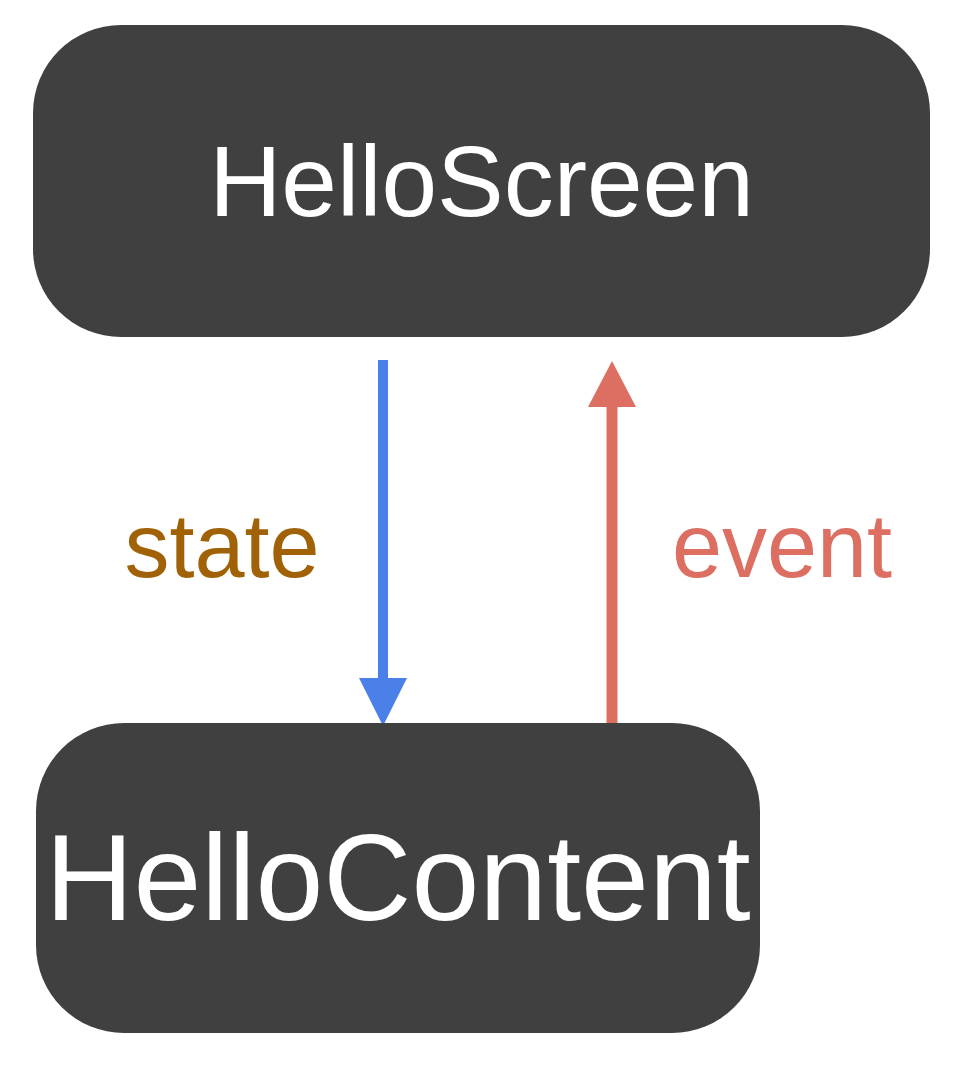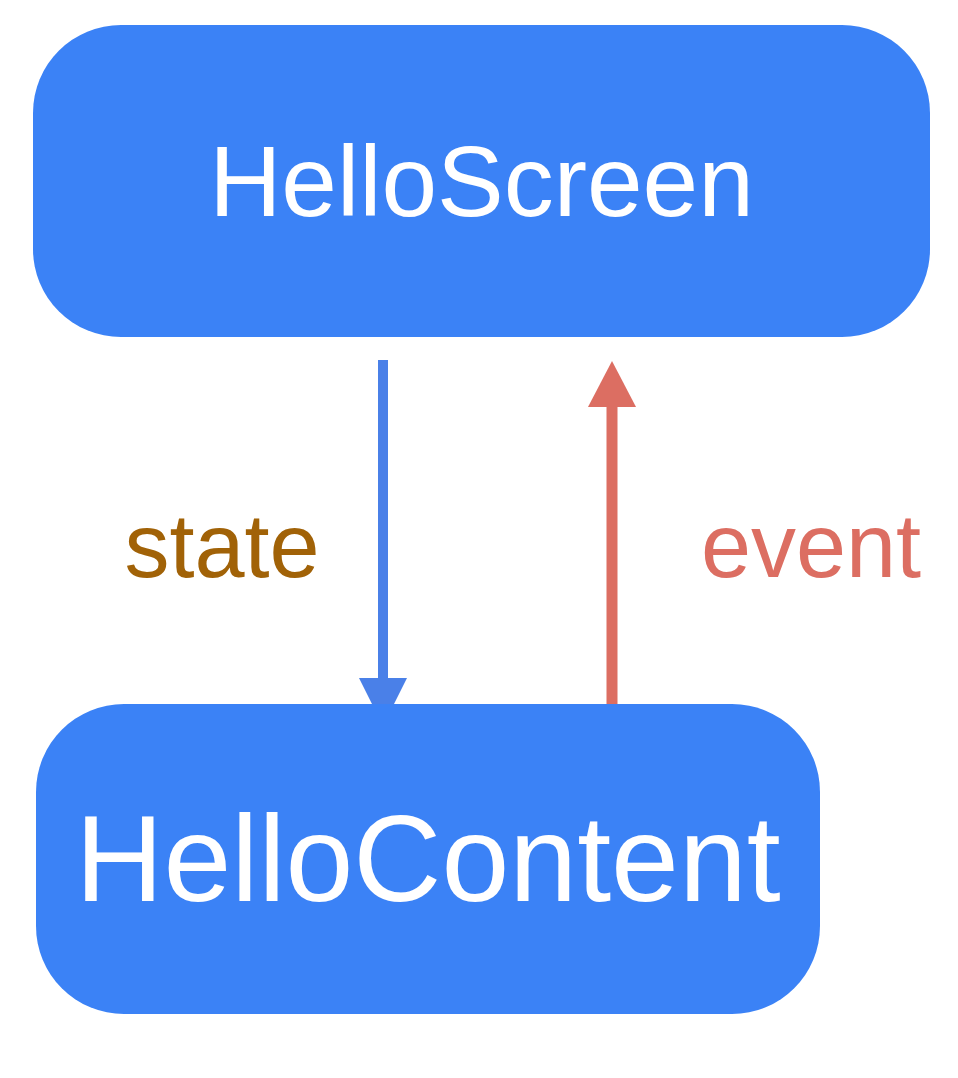--- a/index.html
+++ b/index.html
@@ -7,47 +7,47 @@
   .canvas {
     position: relative;
     width: 958px;
     height: 1078px;
     background: #ffffff;
     overflow: hidden;
     font-family: "Liberation Sans", sans-serif;
   }
   .node {
     position: absolute;
-    background: #3b82f6;
+    background: #404040;
     border-radius: 88px;
     display: flex;
     align-items: center;
     justify-content: center;
   }
   .node-top    { left: 33px; top: 25px;  width: 897px; height: 312px; }
-  .node-bottom { left: 36px; top: 704px; width: 784px; height: 310px; }
+  .node-bottom { left: 36px; top: 723px; width: 724px; height: 310px; }
   .node-label {
     color: #ffffff;
     line-height: 1;
     white-space: nowrap;
   }
   .node-top .node-label    { font-size: 100px; }
   .node-bottom .node-label { font-size: 122px; }
   .arrow { position: absolute; display: block; }
   .arrow-state { left: 353px; top: 358px; }
   .arrow-event { left: 582px; top: 358px; }
   .edge-label {
     position: absolute;
     transform: translate(-50%, -50%);
     font-size: 90px;
     line-height: 1;
     white-space: nowrap;
   }
   .edge-label-state { left: 222px; top: 546px; color: #a16207; }
-  .edge-label-event { left: 782px; top: 546px; color: #dc6e62; margin-left: 29px; }
+  .edge-label-event { left: 782px; top: 546px; color: #dc6e62; }
 </style>
 </head>
 <body>
 
 <div class="canvas">
 
   <div class="node node-top">
     <span class="node-label">HelloScreen</span>
   </div>
 

